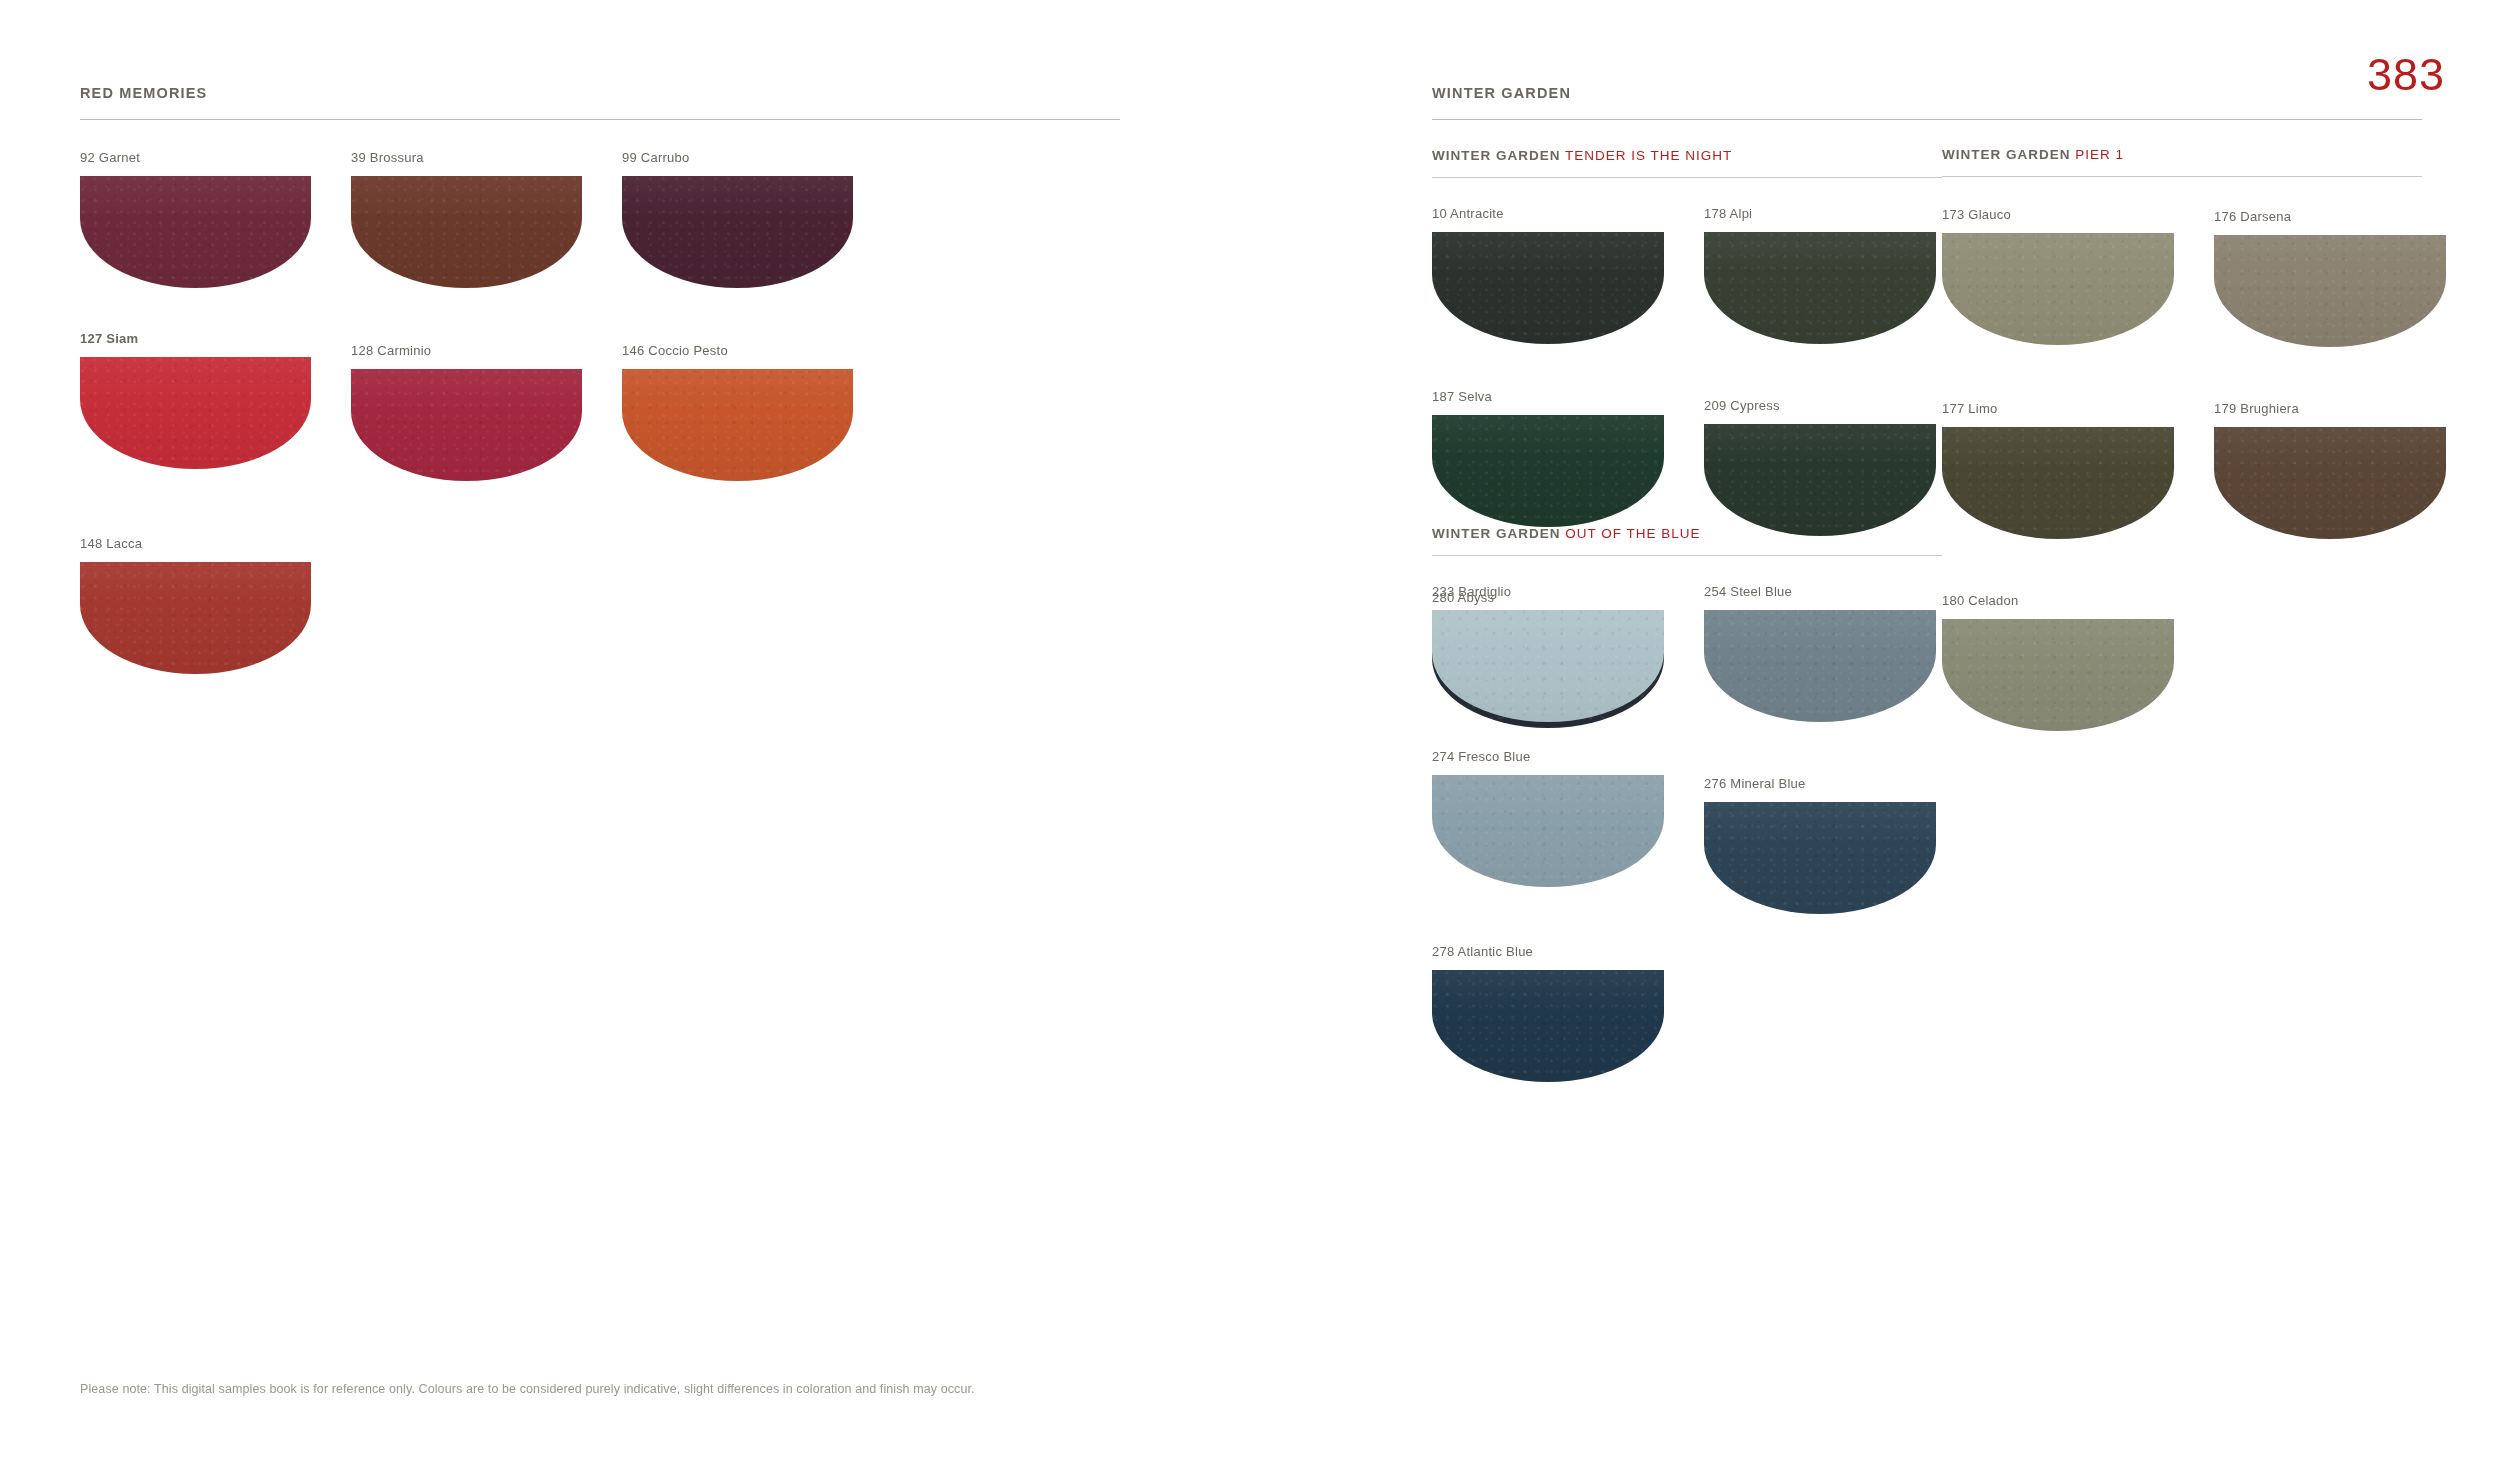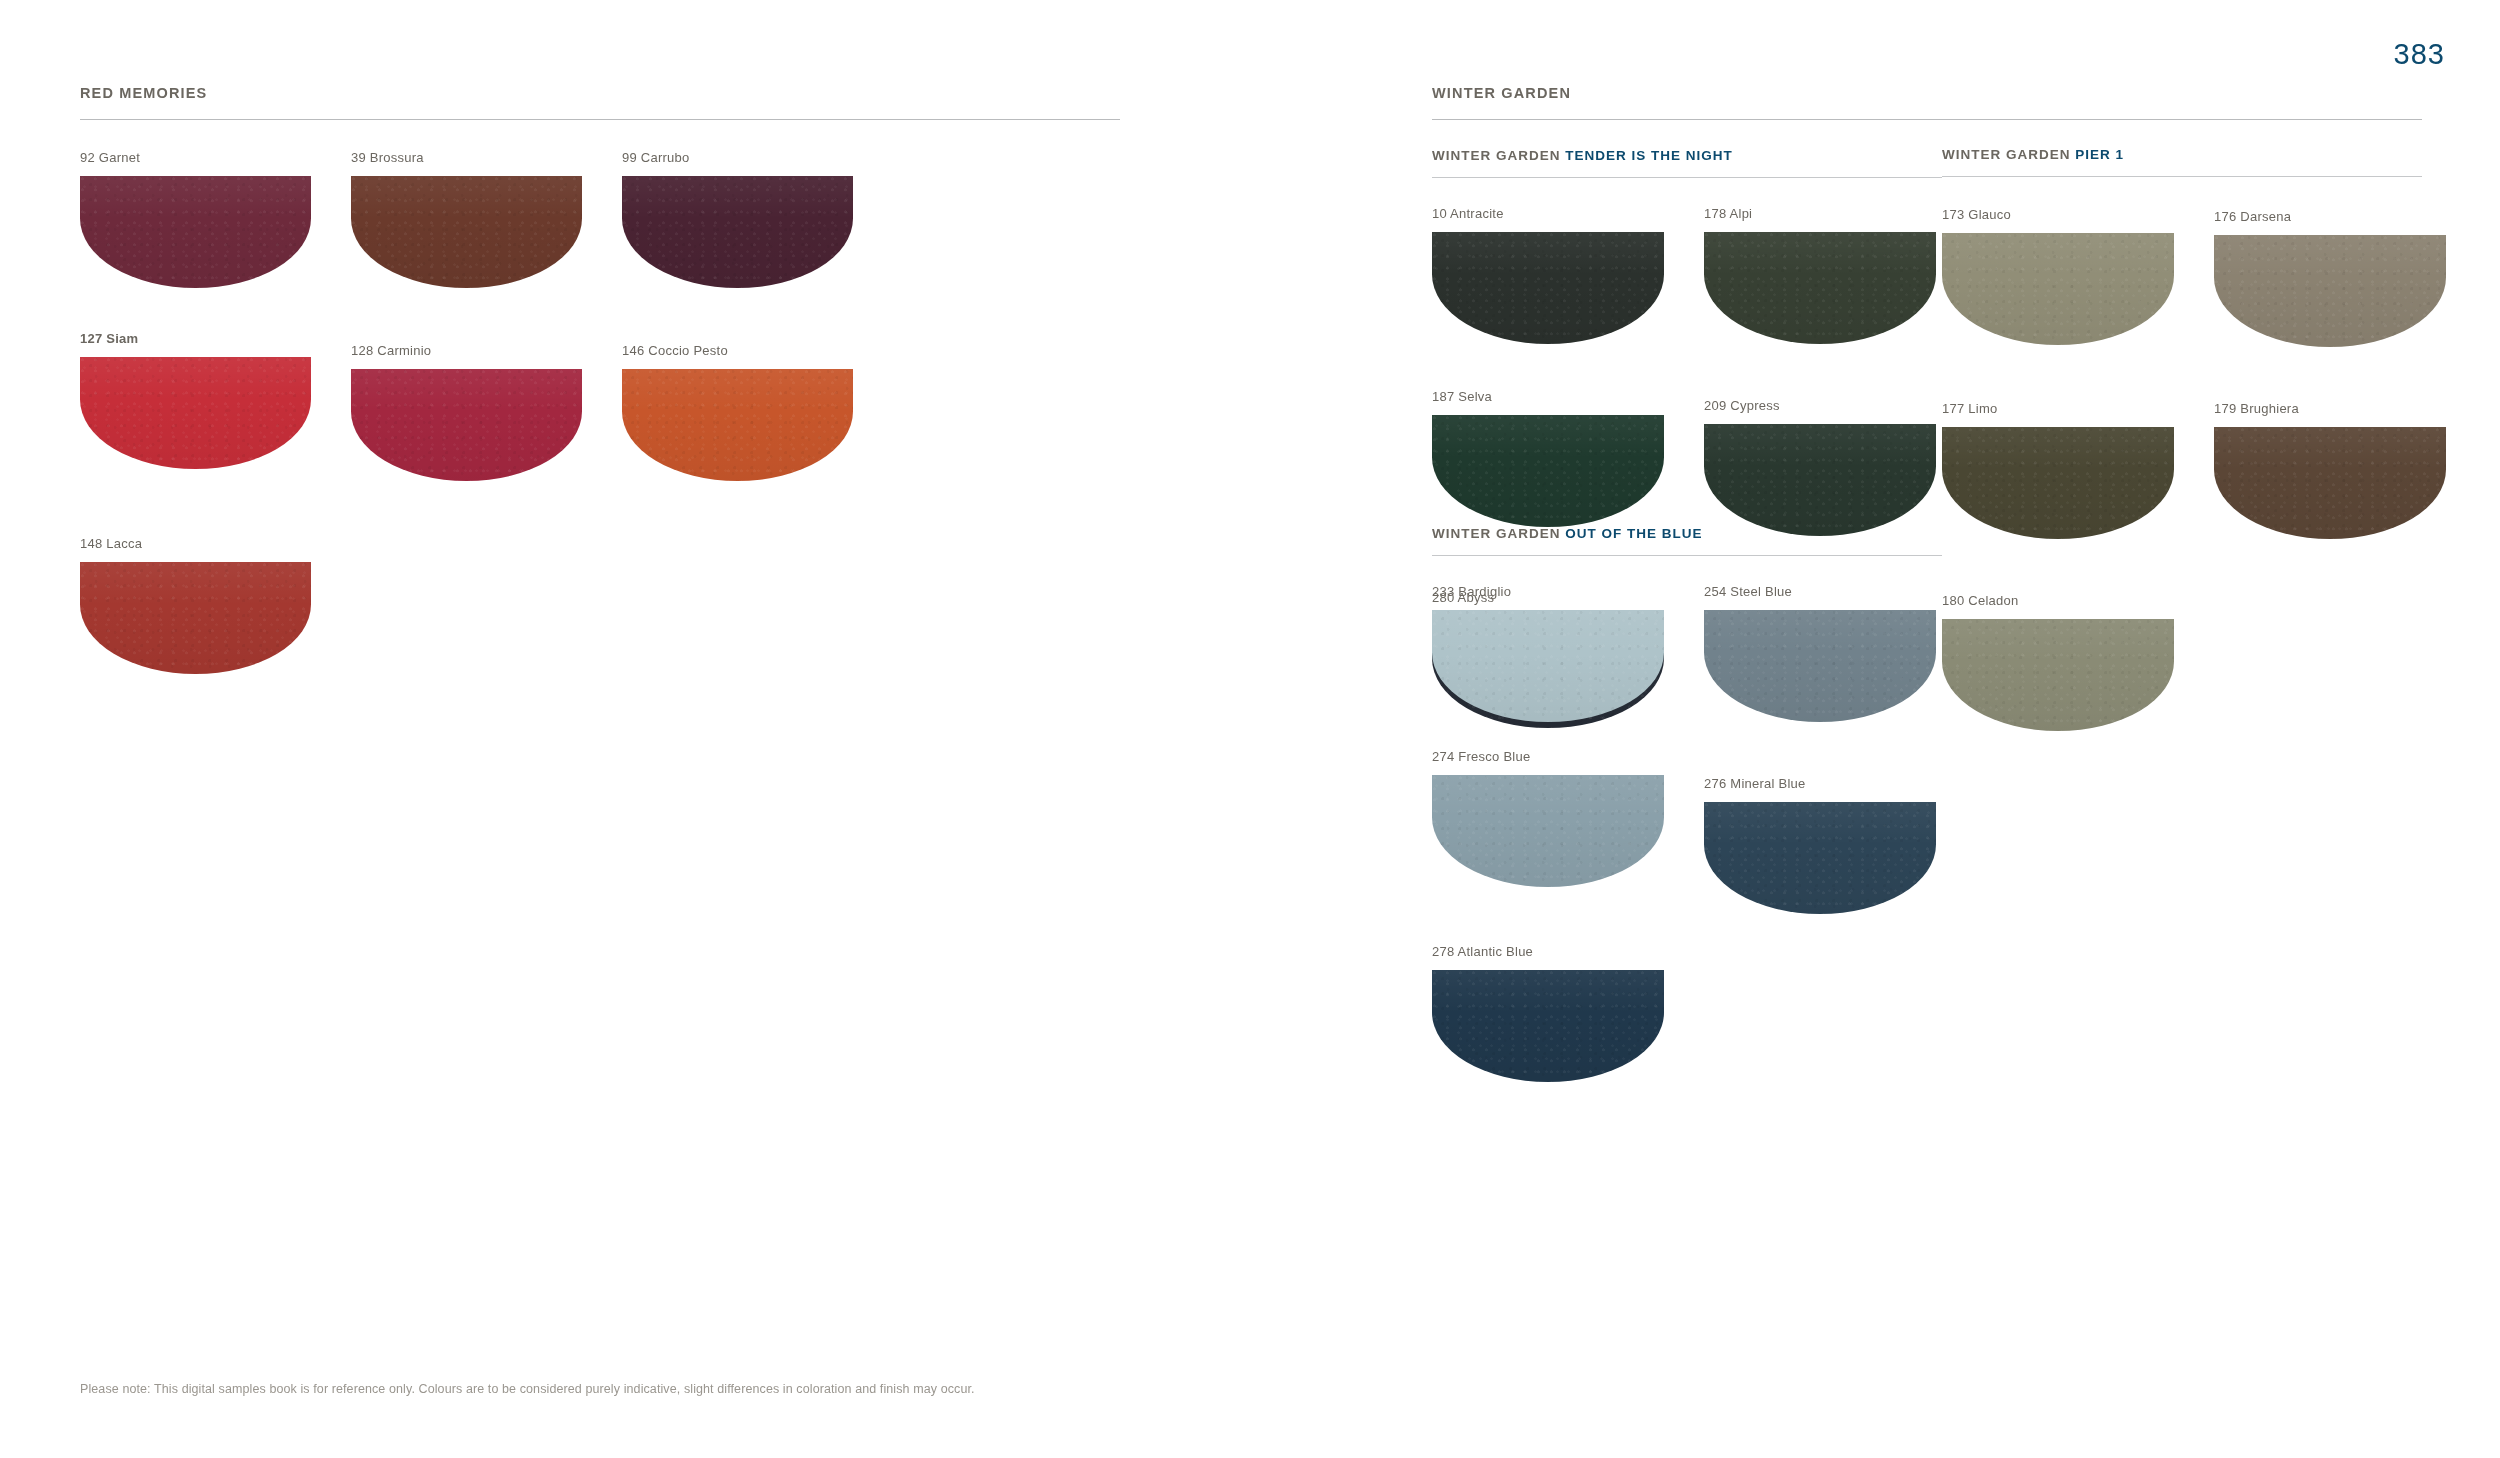--- a/index.html
+++ b/index.html
@@ -17,26 +17,26 @@
   }
 
   .page {
     position: absolute;
     inset: 0;
   }
 
   
   .page-number {
     position: absolute;
-    top: 40px;
+    top: 52px;
     right: 55px;
-    font-size: 29px;
+    font-size: 45px;
     font-weight: 300;
     letter-spacing: 1px;
-    color: #0c4a6e;
+    color: #b91c1c;
     line-height: 1;
   }
 
   
   .col-left {
     position: absolute;
     left: 80px;
     top: 85px;
     width: 1040px;
   }
@@ -66,21 +66,21 @@
 
   
   .subgroup-head {
     font-size: 13.5px;
     letter-spacing: 1.0px;
     color: #6B6760;
     text-transform: uppercase;
     white-space: nowrap;
   }
   .subgroup-head .strong { font-weight: bold; }
-  .subgroup-head .light  { font-weight: bold; color: #0c4a6e; }
+  .subgroup-head .light  { font-weight: normal; color: #b91c1c; }
   .subgroup-rule {
     height: 1px;
     background: #C6C8CA;
     margin-top: 14px;
   }
 
   
   .swatch-grid {
     display: flex;
     flex-wrap: wrap;

